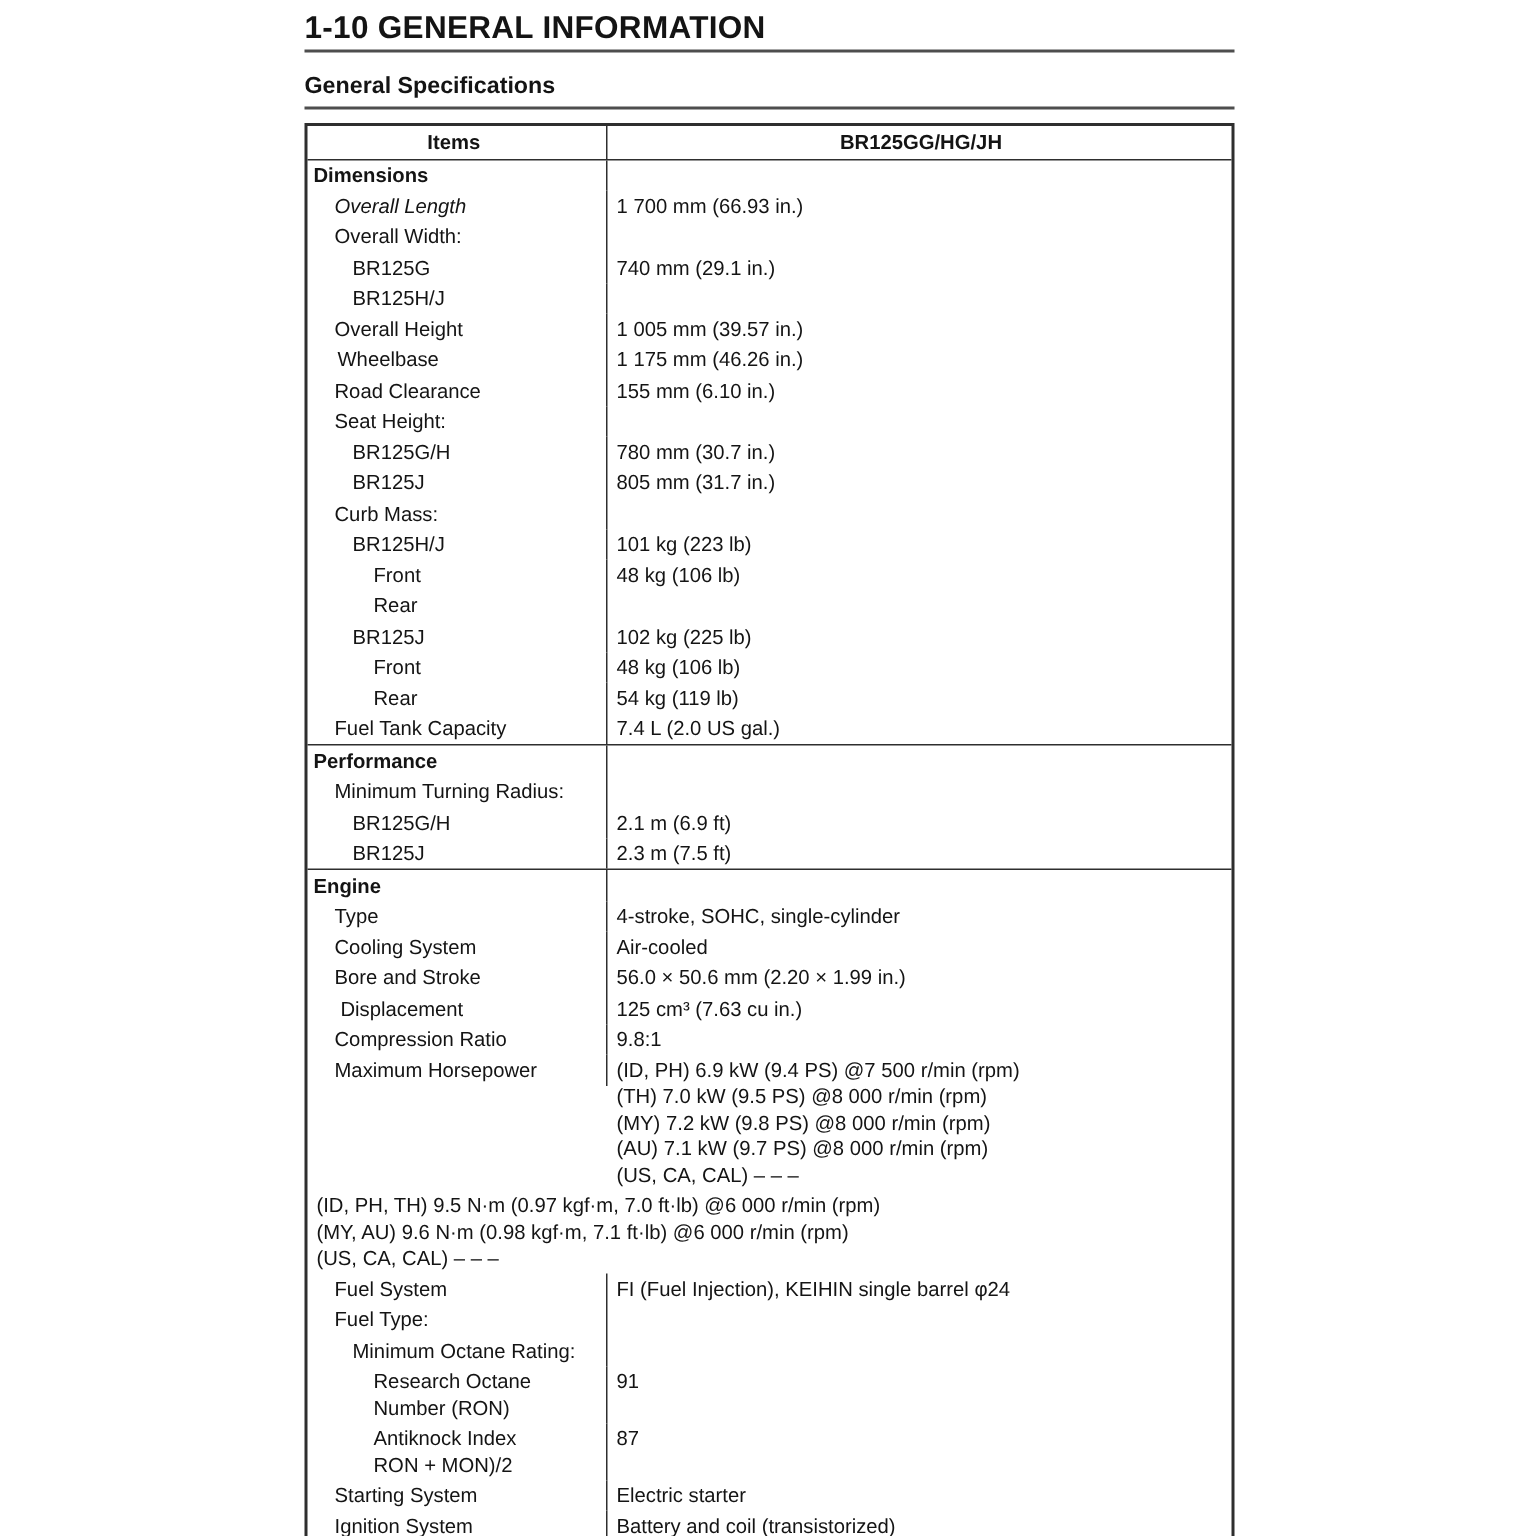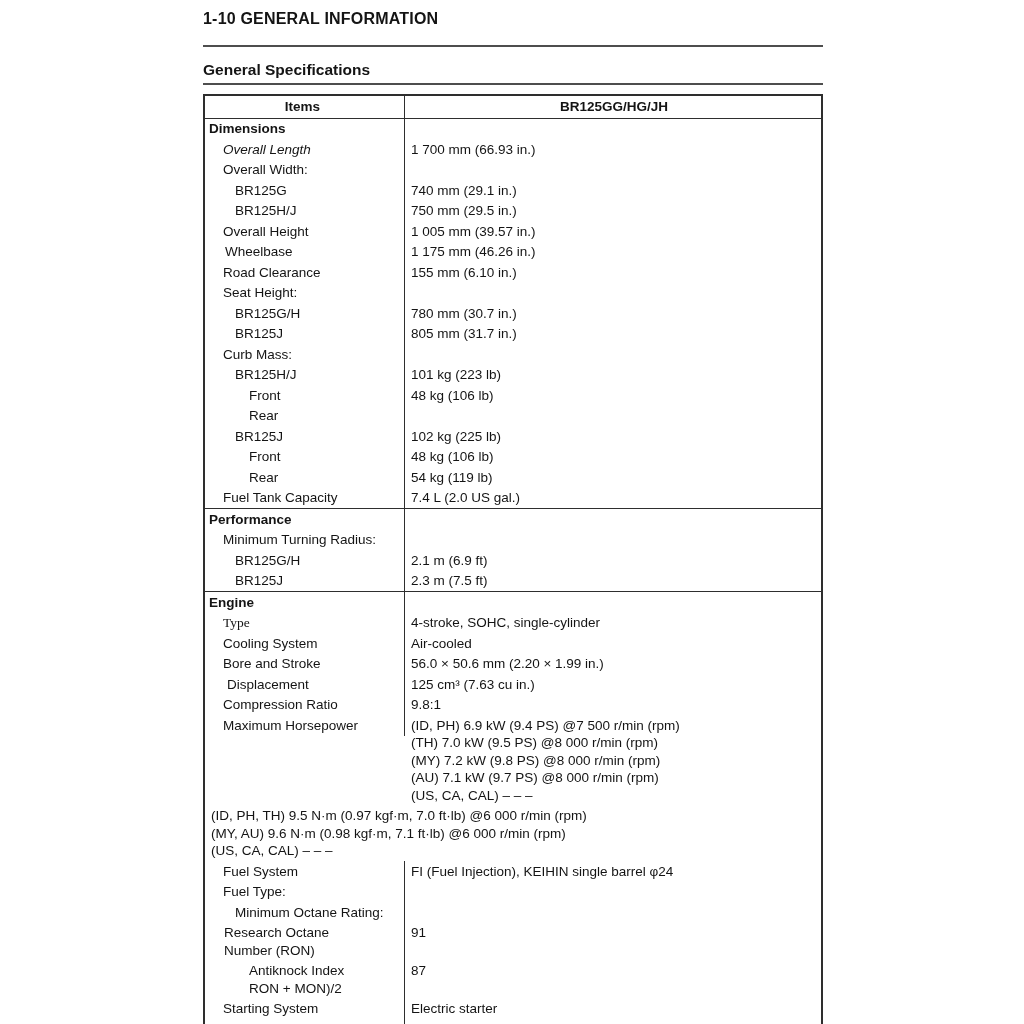--- a/index.html
+++ b/index.html
@@ -6,22 +6,22 @@
   html, body { background:#ffffff; }
   body {
     width:1024px; height:1024px; position:relative;
     font-family:"Liberation Sans","DejaVu Sans",sans-serif;
     color:#141414;
     -webkit-font-smoothing:antialiased;
   }
   .doc { position:absolute; left:203px; top:9px; width:620px; }
 
   .page-title {
-    font-size:16px; font-weight:bold; line-height:20px;
-    letter-spacing:0.2px; padding-bottom:16px;
+    font-size:21px; font-weight:bold; line-height:20px;
+    letter-spacing:0.2px; padding-bottom:4px;
     border-bottom:2px solid #4e4e4e;
   }
   .section-heading {
     margin-top:15px;
     font-size:15.5px; font-weight:bold; line-height:16px;
     padding-bottom:5px;
     border-bottom:2px solid #4e4e4e;
   }
 
   .spec-table {
@@ -75,21 +75,20 @@
         <div class="row">
           <div class="cell items-cell" style="padding-left: 18px;">Overall Width:</div>
           <div class="cell value-cell"></div>
         </div>
         <div class="row">
           <div class="cell items-cell" style="padding-left: 30px;">BR125G</div>
           <div class="cell value-cell">740 mm (29.1 in.)</div>
         </div>
         <div class="row">
           <div class="cell items-cell" style="padding-left: 30px;">BR125H/J</div>
-          <div class="cell value-cell">750 mm (29.5 in.)</div>
         </div>
         <div class="row">
           <div class="cell items-cell" style="padding-left: 18px;">Overall Height</div>
           <div class="cell value-cell">1 005 mm (39.57 in.)</div>
         </div>
         <div class="row">
           <div class="cell items-cell" style="padding-left: 20px;">Wheelbase</div>
           <div class="cell value-cell">1 175 mm (46.26 in.)</div>
         </div>
         <div class="row">
@@ -153,21 +152,21 @@
         </div>
         <div class="row">
           <div class="cell items-cell" style="padding-left: 30px;">BR125J</div>
           <div class="cell value-cell">2.3 m (7.5 ft)</div>
         </div>
         <div class="row section-row">
           <div class="cell items-cell">Engine</div>
           <div class="cell value-cell"></div>
         </div>
         <div class="row">
-          <div class="cell items-cell" style="padding-left: 18px; font-family: Liberation Serif, serif;">Type</div>
+          <div class="cell items-cell" style="padding-left: 18px;">Type</div>
           <div class="cell value-cell">4-stroke, SOHC, single-cylinder</div>
         </div>
         <div class="row">
           <div class="cell items-cell" style="padding-left: 18px;">Cooling System</div>
           <div class="cell value-cell">Air-cooled</div>
         </div>
         <div class="row">
           <div class="cell items-cell" style="padding-left: 18px;">Bore and Stroke</div>
           <div class="cell value-cell">56.0 × 50.6 mm (2.20 × 1.99 in.)</div>
         </div>
@@ -198,21 +197,21 @@
         </div>
         <div class="row">
           <div class="cell items-cell" style="padding-left: 18px;">Fuel Type:</div>
           <div class="cell value-cell"></div>
         </div>
         <div class="row">
           <div class="cell items-cell" style="padding-left: 30px;">Minimum Octane Rating:</div>
           <div class="cell value-cell"></div>
         </div>
         <div class="row center-value">
-          <div class="cell items-cell" style="padding-left: 19px;">Research Octane
+          <div class="cell items-cell" style="padding-left: 44px;">Research Octane
 Number (RON)</div>
           <div class="cell value-cell">91</div>
         </div>
         <div class="row center-value">
           <div class="cell items-cell" style="padding-left: 44px;">Antiknock Index
 RON + MON)/2</div>
           <div class="cell value-cell">87</div>
         </div>
         <div class="row">
           <div class="cell items-cell" style="padding-left: 18px;">Starting System</div>

